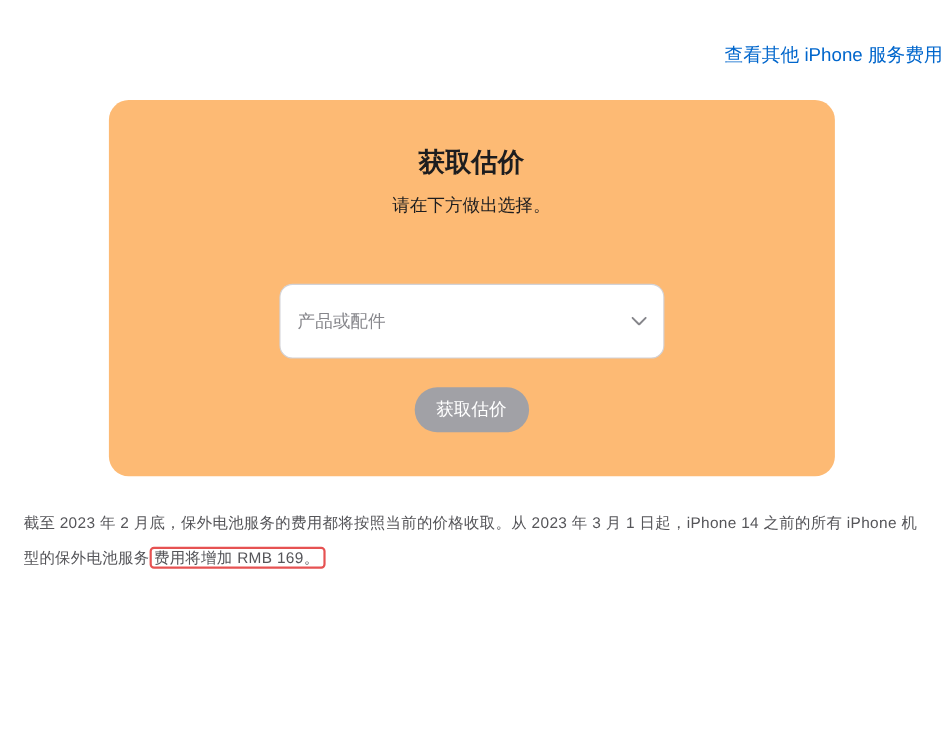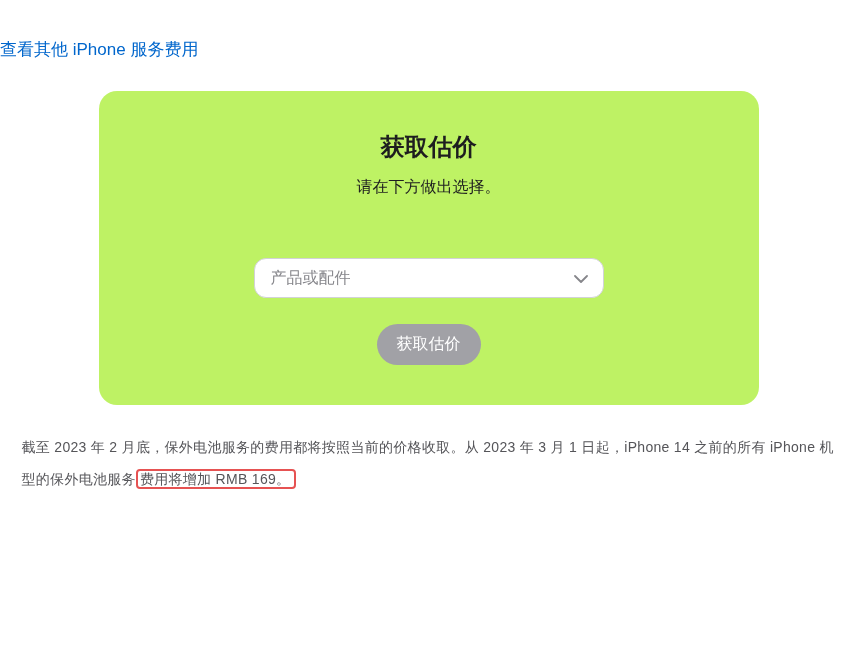--- a/index.html
+++ b/index.html
@@ -5,30 +5,30 @@
     * { box-sizing: border-box; margin: 0; padding: 0; }
     body {
       font-family: -apple-system, BlinkMacSystemFont, "SF Pro Text", "Helvetica Neue", Arial, sans-serif;
       background: #ffffff;
       color: #1d1d1f;
       width: 857px;
       height: 663px;
       padding-top: 38px;
     }
     .top-link {
-      text-align: left;
+      text-align: right;
       margin-bottom: 30px;
     }
     .top-link a {
       color: #0066cc;
       text-decoration: none;
       font-size: 17px;
     }
     .card {
-      background: #bef264;
+      background: #fdba74;
       border-radius: 18px;
       width: 660px;
       margin: 0 auto;
       padding: 40px 60px 40px;
       text-align: center;
     }
     .card-title {
       font-size: 24px;
       font-weight: 600;
       color: #1d1d1f;
@@ -39,21 +39,21 @@
       color: #1d1d1f;
       margin-bottom: 60px;
     }
     .select-wrapper {
       position: relative;
       width: 350px;
       margin: 0 auto 26px;
     }
     .select-box {
       width: 100%;
-      height: 40px;
+      height: 68px;
       background: #ffffff;
       border: 1px solid #d2d2d7;
       border-radius: 12px;
       padding: 0 44px 0 16px;
       font-size: 16px;
       color: #86868b;
       text-align: left;
       appearance: none;
       cursor: pointer;
       display: flex;

